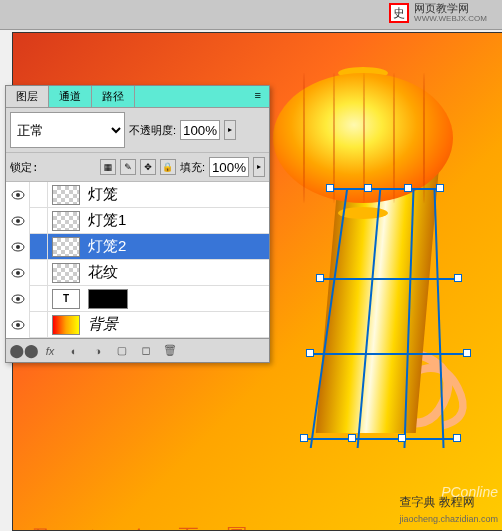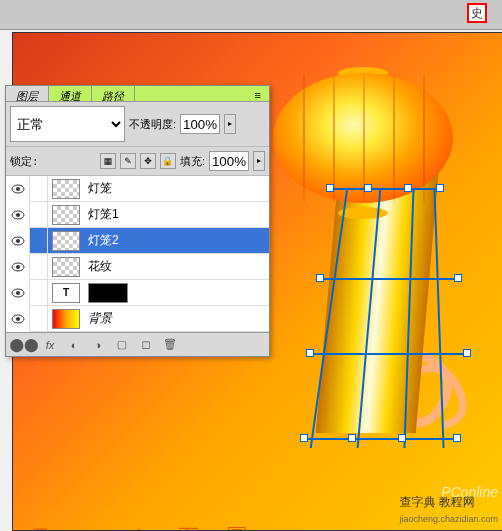--- a/index.html
+++ b/index.html
@@ -30,21 +30,21 @@
     .grid-v1 { top: 0; left: 10px; width: 1px; height: 260px; transform: skewX(-8deg); }
     .grid-v2 { top: 0; left: 50px; width: 1px; height: 260px; transform: skewX(-5deg); }
     .grid-v3 { top: 0; left: 90px; width: 1px; height: 260px; transform: skewX(-2deg); }
     .grid-v4 { top: 0; left: 120px; width: 1px; height: 260px; transform: skewX(2deg); }
     .handle { position: absolute; width: 8px; height: 8px; background: #fff; border: 1px solid #0066cc; }
     
     .decorative-chars { position: absolute; bottom: 20px; left: 15px; display: flex; gap: 20px; }
     .char-col { color: #d93a1a; font-size: 22px; writing-mode: vertical-rl; line-height: 1.3; opacity: 0.7; }
     
     .layers-panel { position: absolute; top: 85px; left: 5px; width: 265px; background: #d9d9d9; border: 1px solid #888; box-shadow: 2px 2px 5px rgba(0,0,0,0.3); font-size: 11px; }
-    .panel-tabs { display: flex; background: #bef264; height: 16px; border-bottom: 1px solid #999; font-style: italic; }
+    .panel-tabs { display: flex; background: #5eead4; height: 22px; border-bottom: 1px solid #999; }
     .panel-tab { padding: 3px 10px; border-right: 1px solid #999; cursor: pointer; }
     .panel-tab.active { background: #d9d9d9; }
     .panel-menu { margin-left: auto; padding: 3px 8px; }
     
     .panel-row1 { display: flex; padding: 4px; gap: 4px; align-items: center; background: #d9d9d9; border-bottom: 1px solid #bbb; }
     .blend-select { flex: 0 0 115px; height: 36px; background: #fff; border: 1px solid #999; padding: 2px; }
     .opacity-label { font-size: 11px; }
     .opacity-input { width: 40px; height: 20px; background: #fff; border: 1px solid #999; text-align: center; }
     .arrow-btn { width: 12px; height: 20px; background: #ddd; border: 1px solid #999; font-size: 8px; text-align: center; line-height: 18px; }
     
@@ -56,39 +56,43 @@
     .layer-item { display: flex; align-items: center; height: 26px; border-bottom: 1px solid #ddd; }
     .layer-item.selected { background: #3875d7; color: #fff; }
     .vis-col { width: 24px; height: 26px; display: flex; align-items: center; justify-content: center; border-right: 1px solid #ddd; background: #fff; }
     .eye-icon { width: 14px; height: 10px; }
     .link-col { width: 18px; border-right: 1px solid #ddd; height: 26px; }
     .thumb { width: 28px; height: 20px; margin: 0 4px; border: 1px solid #888; background: #fff; }
     .thumb-checker { background: repeating-conic-gradient(#ccc 0 25%, #fff 0 50%) 0 0 / 8px 8px; }
     .thumb-gradient { background: linear-gradient(90deg, red, orange, yellow); }
     .thumb-text { background: #fff; display: flex; align-items: center; justify-content: center; font-size: 10px; font-weight: bold; }
     .thumb-black { background: #000; width: 40px; }
-    .layer-name { font-size: 12px; padding-left: 4px; }
+    .layer-name { font-size: 15px; padding-left: 4px; }
     .layer-name-italic { font-style: italic; }
     
     .panel-footer { display: flex; height: 24px; background: #d9d9d9; border-top: 1px solid #999; align-items: center; padding: 0 4px; gap: 0; }
     .footer-icon { width: 24px; height: 20px; display: flex; align-items: center; justify-content: center; font-size: 11px; color: #555; }
     .footer-link { width: 28px; font-size: 13px; }
     
     .watermark1 { position: absolute; bottom: 30px; right: 15px; color: rgba(255,255,255,0.7); font-size: 14px; font-style: italic; }
     .watermark2 { position: absolute; bottom: 5px; right: 15px; color: #333; font-size: 12px; text-align: left; }
     .watermark2-sub { font-size: 9px; color: #666; }
     
     .pink-swirl { position: absolute; top: 280px; right: 10px; width: 150px; height: 150px; opacity: 0.6; }
   </style>
 </head>
 <body>
 
 <div class="top-bar">
   <div class="top-logo">
     <div class="logo-box">史</div>
+    <div>
+      <div class="logo-text">网页教学网</div>
+      <div class="logo-url">WWW.WEBJX.COM</div>
+    </div>
   </div>
 </div>
 
 <div class="canvas-area">
   <div class="decorative-chars">
     <div class="char-col">盈</div>
     <div class="char-col">暗</div>
     <div class="char-col">皂</div>
     <div class="char-col">夏</div>
     <div class="char-col">圖</div>

